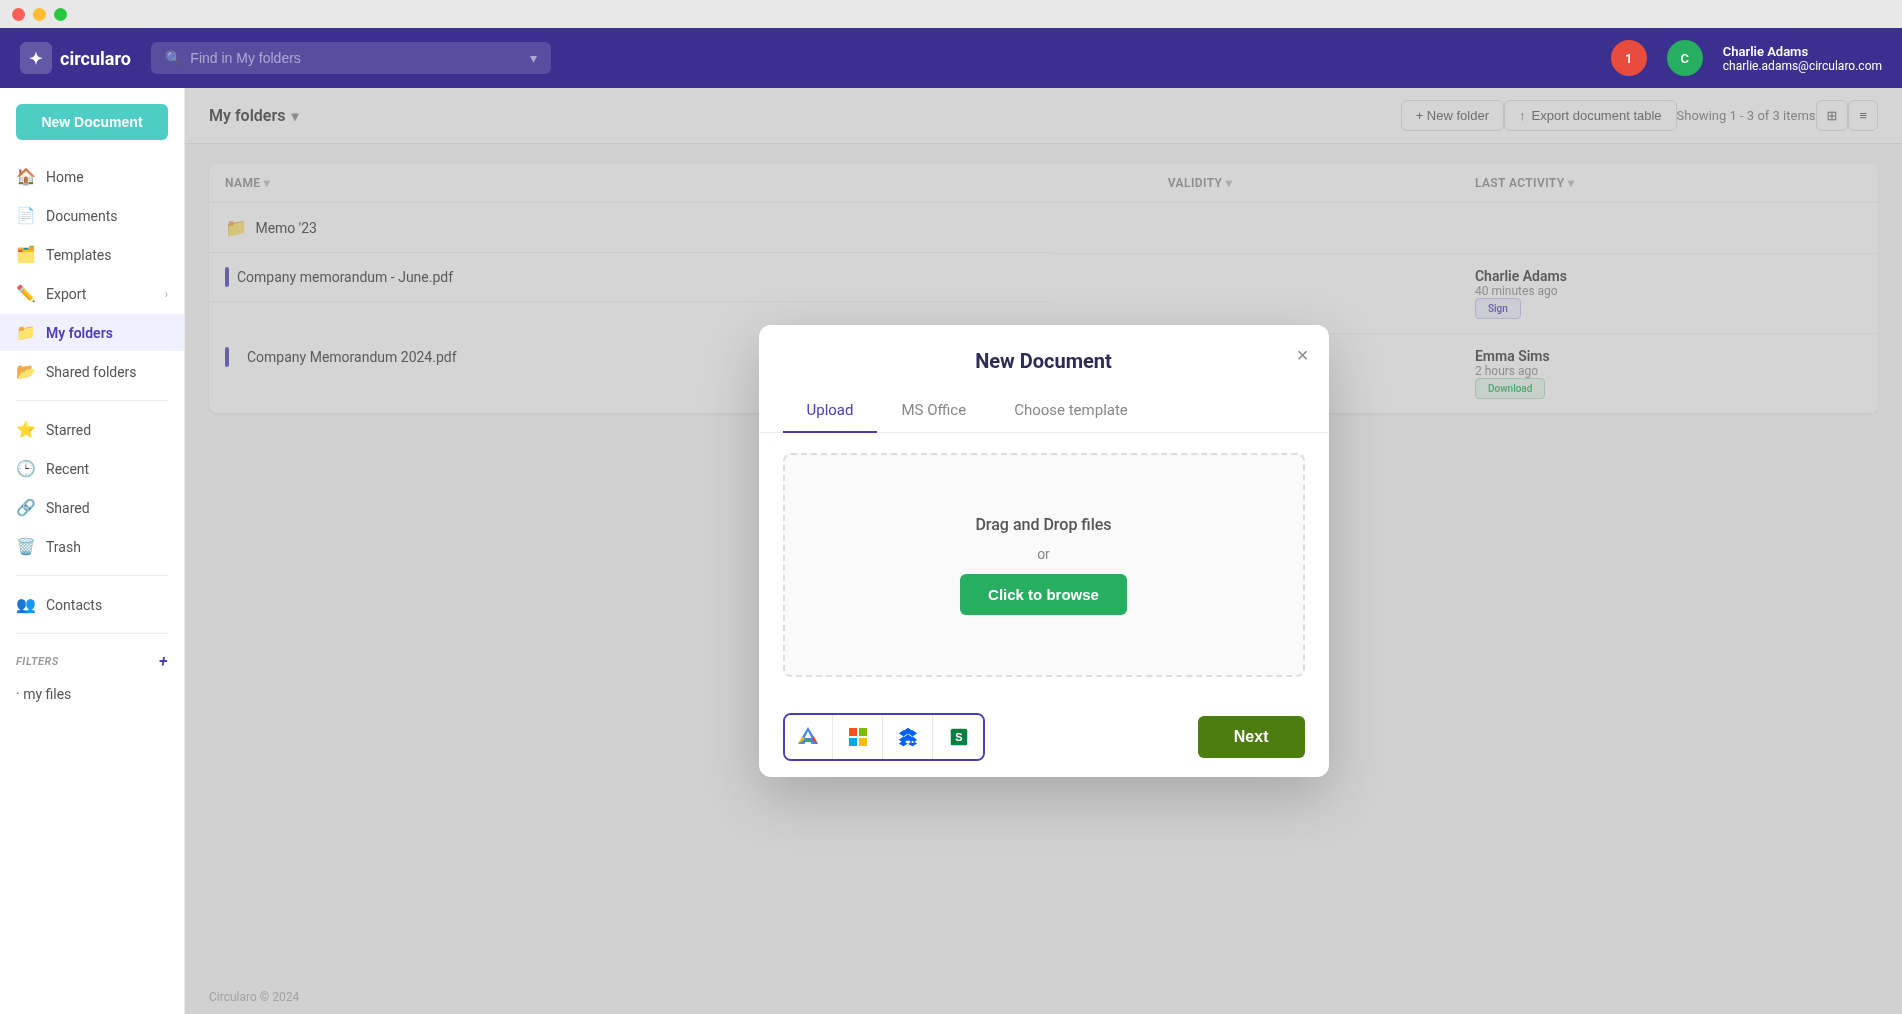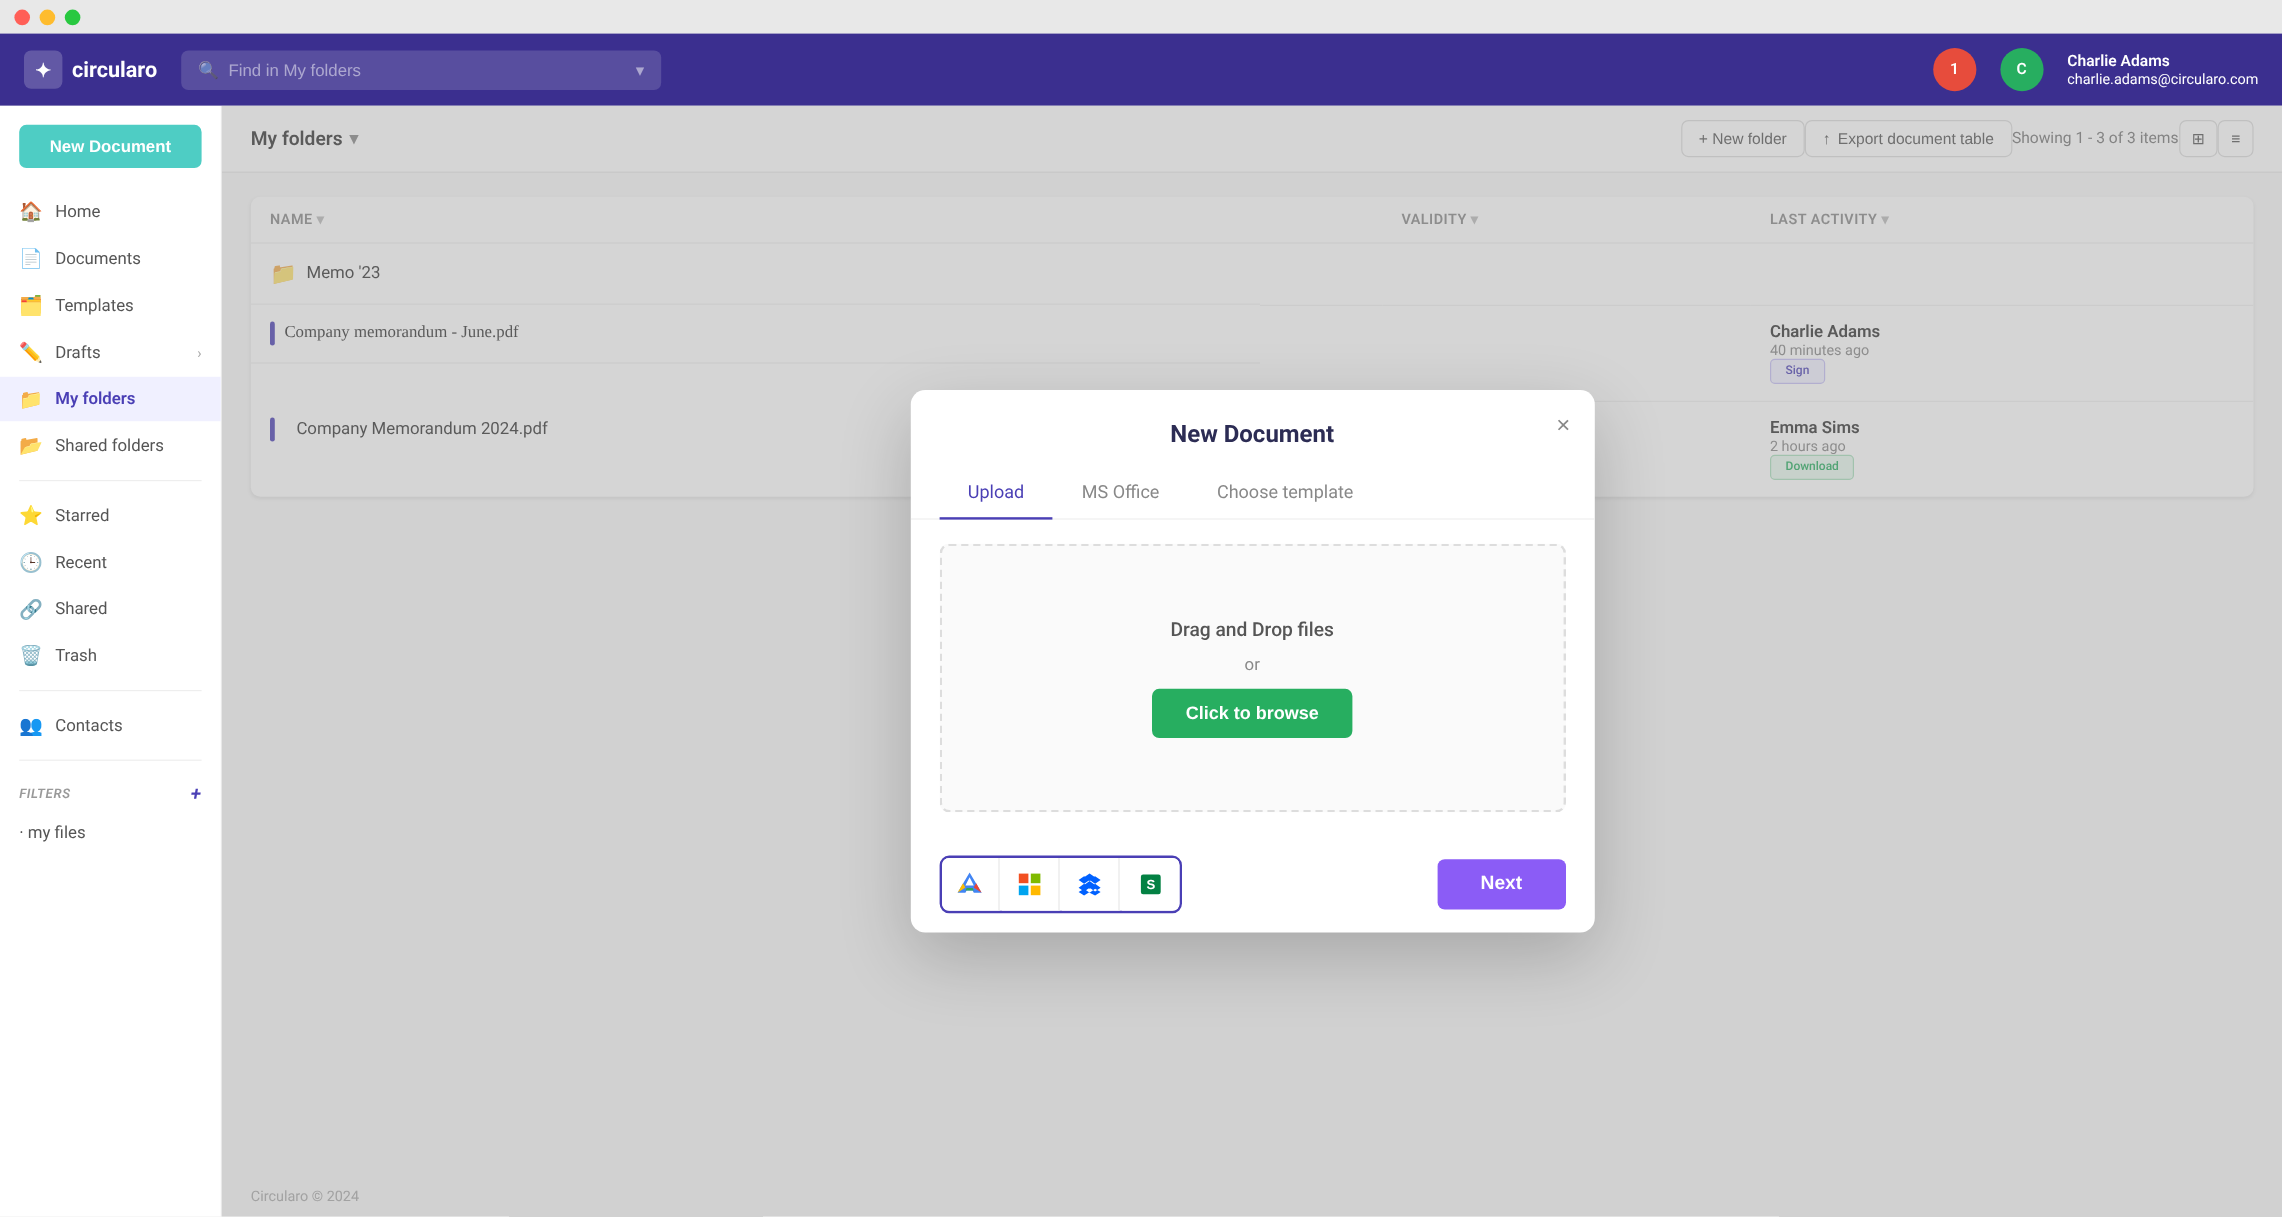--- a/index.html
+++ b/index.html
@@ -351,21 +351,21 @@
       align-items: center;
       justify-content: center;
       background: white;
       border: none;
       border-right: 1px solid #e8e8e8;
       cursor: pointer;
       font-size: 20px;
     }
     .cloud-icon-btn:last-child { border-right: none; }
     .next-btn {
-      background: #8b5cf6;
+      background: #4d7c0f;
       color: white;
       border: none;
       border-radius: 6px;
       padding: 12px 36px;
       font-size: 16px;
       font-weight: 600;
       cursor: pointer;
     }
 
     
@@ -421,21 +421,21 @@
       <div class="sidebar-item">
         <span class="icon">📄</span>
         <span>Documents</span>
       </div>
       <div class="sidebar-item">
         <span class="icon">🗂️</span>
         <span>Templates</span>
       </div>
       <div class="sidebar-item">
         <span class="icon">✏️</span>
-        <span>Drafts</span>
+        <span>Export</span>
         <span style="margin-left:auto; color:#aaa; font-size:12px;">›</span>
       </div>
       <div class="sidebar-item active">
         <span class="icon">📁</span>
         <span>My folders</span>
       </div>
       <div class="sidebar-item">
         <span class="icon">📂</span>
         <span>Shared folders</span>
       </div>
@@ -510,21 +510,21 @@
             <tr>
               <td style="display:flex; align-items:center; gap:8px;">
                 <span style="color:#aaa; font-size:18px;">📁</span>
                 <span>Memo '23</span>
               </td>
               <td></td>
               <td></td>
               <td></td>
             </tr>
             <tr>
-              <td style="display:flex; align-items:center; gap:8px;font-family:Liberation Serif, serif;">
+              <td style="display:flex; align-items:center; gap:8px;">
                 <span style="width:4px; height:20px; background:#4a3fb5; border-radius:2px; display:inline-block;"></span>
                 <span>Company memorandum - June.pdf</span>
               </td>
               <td></td>
               <td></td>
               <td>
                 <div style="font-weight:600;">Charlie Adams</div>
                 <div style="font-size:12px; color:#888;">40 minutes ago</div>
                 <span class="badge badge-sign">Sign</span>
               </td>

